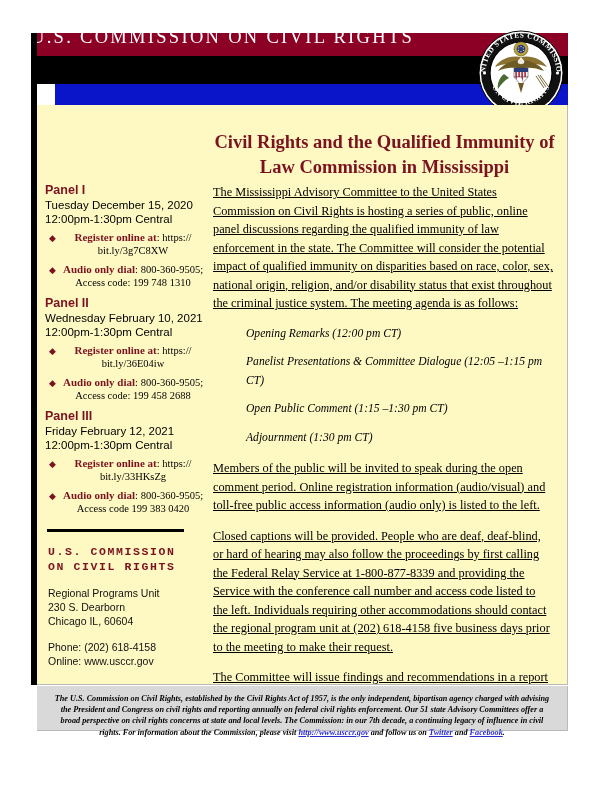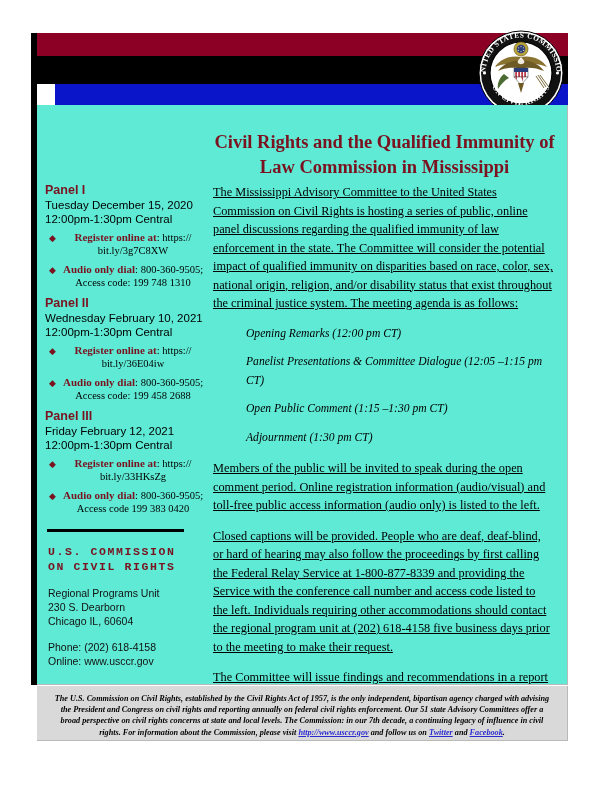--- a/index.html
+++ b/index.html
@@ -82,21 +82,21 @@
     height: 86px;
   }
 
   
   .content {
     position: absolute;
     left: 37px;
     top: 105px;
     width: 531px;
     height: 580px;
-    background: #5eead4;
+    background: #fef9c3;
     border-right: 1px solid #b9b9b9;
     border-bottom: 1px solid #b9b9b9;
     box-sizing: border-box;
   }
 
   
   .doc-title {
     position: absolute;
     left: 175px;
     top: 25px;
@@ -216,21 +216,21 @@
     margin-bottom: 10px;
   }
   .agenda-item:last-child { margin-bottom: 0; }
 
   
   .footer {
     position: absolute;
     left: 37px;
     top: 686px;
     width: 531px;
-    height: 55px;
+    height: 45px;
     background: #d9d9d9;
     border-right: 1px solid #b9b9b9;
     border-bottom: 1px solid #b9b9b9;
     box-sizing: border-box;
   }
   .footer-text {
     padding: 7px 16px 0 16px;
     font-family: "Liberation Serif", serif;
     font-style: italic;
     font-weight: bold;
@@ -247,20 +247,21 @@
 </head>
 <body>
 
 <div class="page">
 
   <div class="masthead">
     <div class="band-red"></div>
     <div class="band-black"></div>
     <div class="band-blue"></div>
   </div>
+  <div class="masthead-title">U.S. COMMISSION ON CIVIL RIGHTS</div>
   <div class="left-rule"></div>
 
   <div class="seal">
     <svg width="86" height="86" viewBox="0 0 86 86">
       <circle cx="43" cy="43" r="42" fill="#ffffff" stroke="#000000" stroke-width="1"></circle>
       <circle cx="43" cy="43" r="40" fill="#111111"></circle>
       <circle cx="43" cy="43" r="31" fill="#ffffff" stroke="#000000" stroke-width="1.2"></circle>
       <defs>
         <path id="arcTop" d="M 7.5,43 A 35.5,35.5 0 0 1 78.5,43"></path>
         <path id="arcBot" d="M 11,43 A 32,32 0 0 0 75,43"></path>

